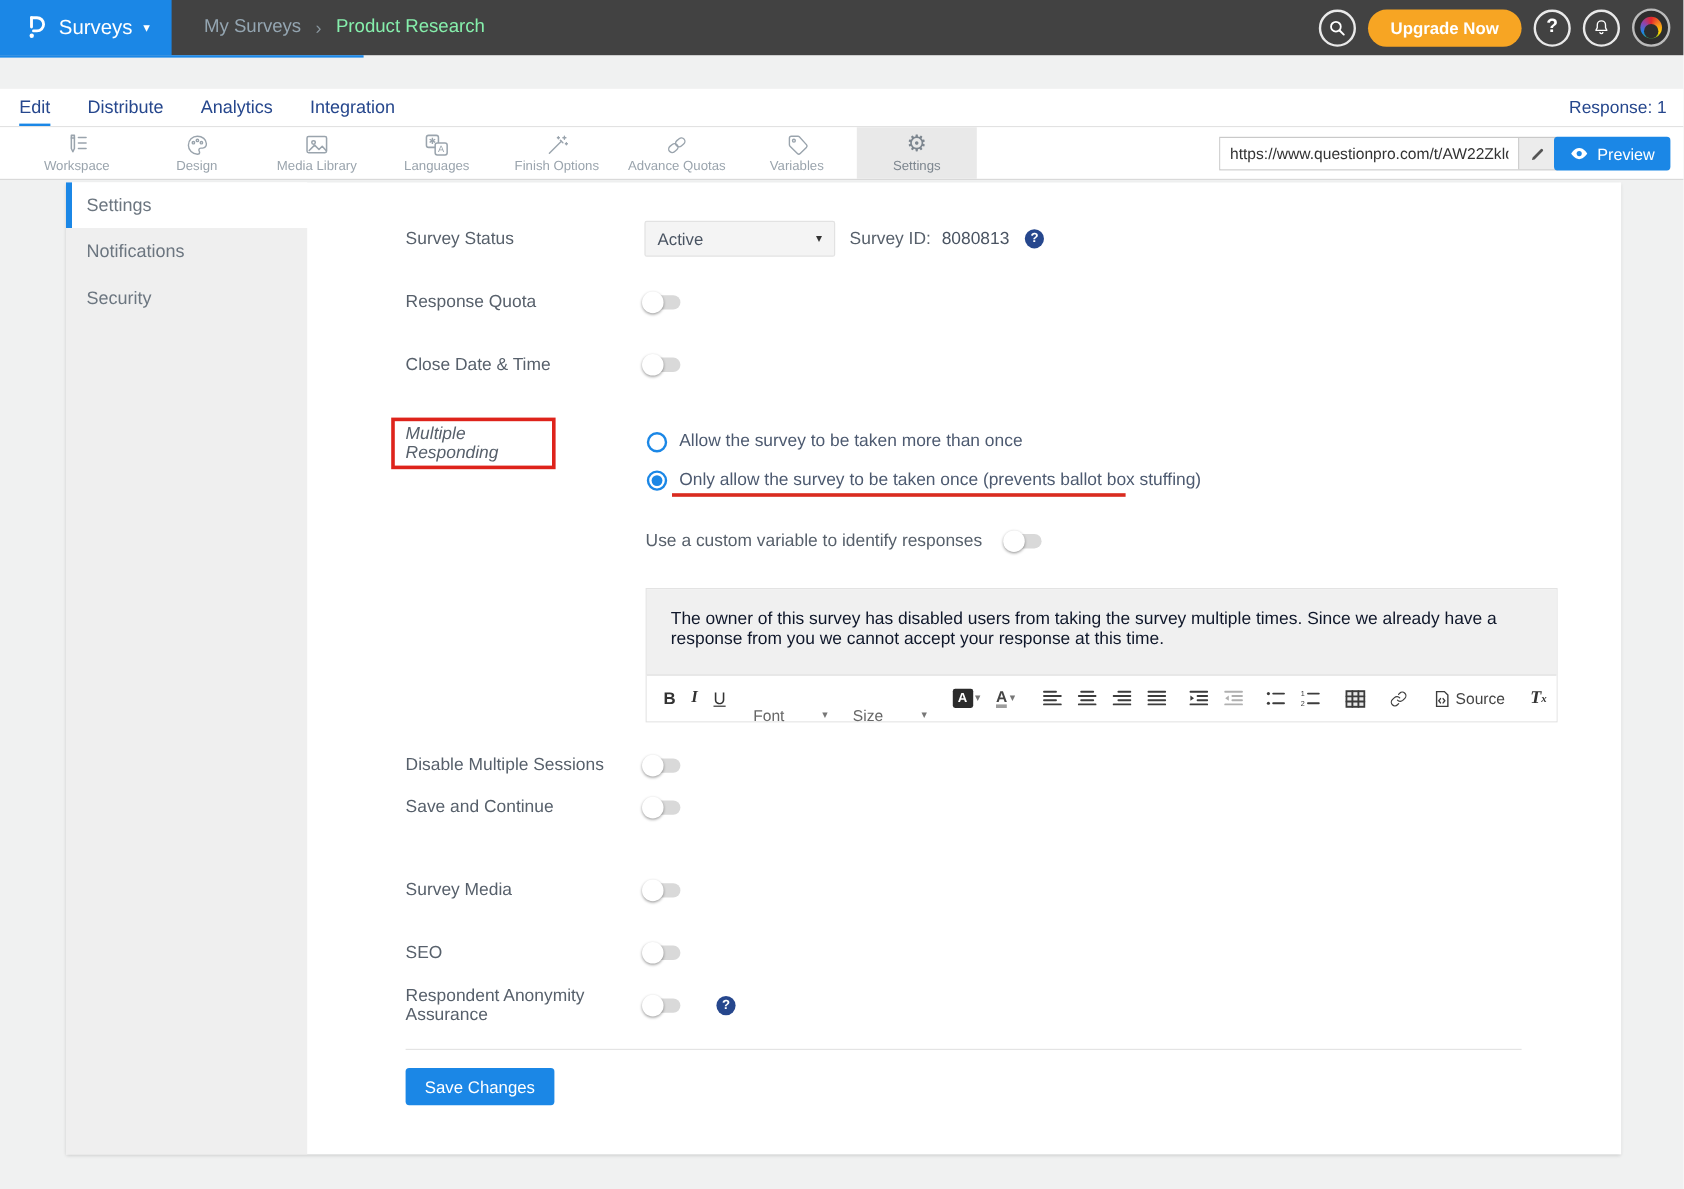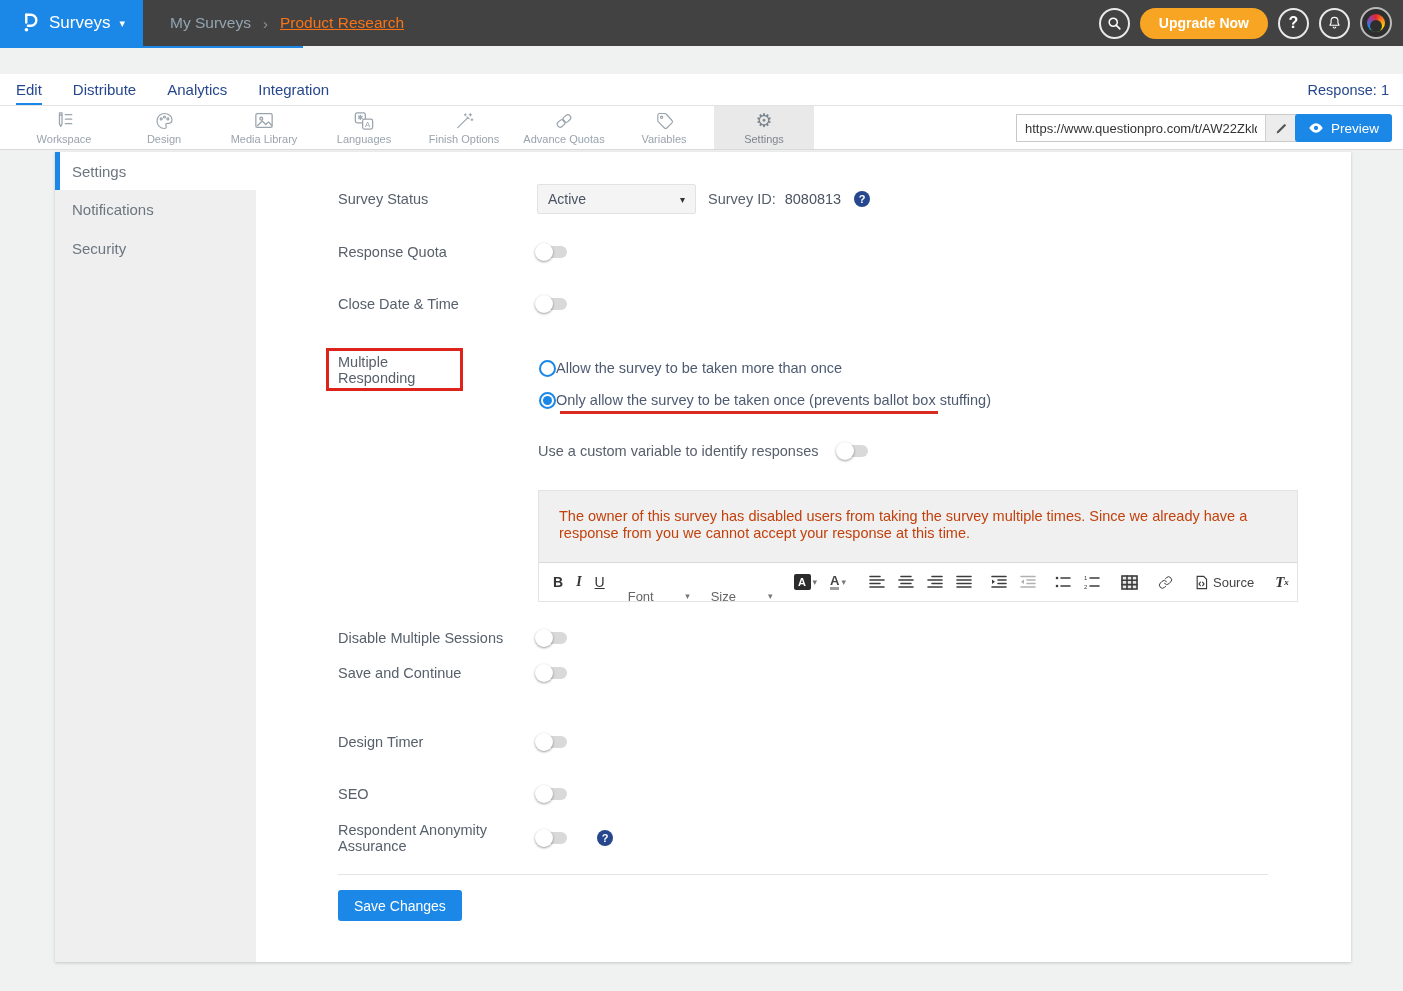--- a/index.html
+++ b/index.html
@@ -8,21 +8,21 @@
   svg { display:block; }
 
   
   .header { height:46px; background:#424242; display:flex; align-items:center; position:relative; }
   .logo-box { width:143px; height:46px; background:#1b87e6; display:flex; align-items:center; justify-content:center; gap:9px; cursor:pointer; }
   .logo-box .product { color:#fff; font-size:17px; }
   .logo-box .caret { color:#fff; font-size:11px; font-family:"DejaVu Sans",sans-serif; }
   .breadcrumb { display:flex; align-items:center; gap:12px; margin-left:27px; font-size:15.5px; }
   .breadcrumb .bc-parent { color:#94a5b1; cursor:pointer; }
   .breadcrumb .bc-sep { color:#8a979f; font-size:15px; }
-  .breadcrumb .bc-current { color:#f97316;text-decoration:underline; }
+  .breadcrumb .bc-current { color:#86efac; }
   .header-right { margin-left:auto; display:flex; align-items:center; gap:10px; padding-right:11px; }
   .hdr-circle { width:31px; height:31px; border-radius:50%; border:2px solid #e9e9e9; display:flex; align-items:center; justify-content:center; color:#fff; cursor:pointer; flex:none; }
   .hdr-circle.qmark { font-size:16px; font-weight:bold; }
   .upgrade-btn { height:31px; border:none; border-radius:16px; background:#f7a523; color:#fff; font-family:"Liberation Sans",sans-serif; font-size:14px; font-weight:bold; padding:0 19px; cursor:pointer; }
   .avatar { width:32px; height:32px; border-radius:50%; border:2px solid #bbb; background:#2e2e2e; position:relative; overflow:hidden; cursor:pointer; }
   .avatar i { position:absolute; left:5px; top:5px; width:18px; height:18px; border-radius:50%;
        background:conic-gradient(#e4262c,#f58220,#ffd400,#3aaa35,#1b87e6,#8e44ad,#e4262c); }
   .avatar i::after { content:''; position:absolute; left:3px; top:6px; width:12px; height:12px; border-radius:50%; background:#2e2e2e; }
   .hdr-indicator { position:absolute; left:0; top:46px; width:303px; height:2px; background:#1b87e6; z-index:3; }
 
@@ -57,27 +57,27 @@
   .clabel { width:199px; flex:none; color:#57606b; font-size:14.5px; }
 
   
   .select { width:159px; height:30px; background:#f4f4f4; border:1px solid #e2e2e2; border-radius:2px; display:flex; align-items:center; padding:0 10px; color:#4a5462; font-size:14px; cursor:pointer; }
   .select .caret { margin-left:auto; font-size:10px; color:#333; font-family:"DejaVu Sans",sans-serif; }
   .toggle { width:30px; height:12px; border-radius:6px; background:#d9d9d9; position:relative; cursor:pointer; flex:none; }
   .toggle .knob { position:absolute; left:-2px; top:-3px; width:18px; height:18px; border-radius:50%; background:#fff; box-shadow:0 1px 2.5px rgba(0,0,0,.4); }
   .help { width:16px; height:16px; border-radius:50%; background:#26478d; color:#fff; font-size:11px; font-weight:bold; display:flex; align-items:center; justify-content:center; cursor:pointer; flex:none; }
   .radio { width:17px; height:17px; border-radius:50%; border:2px solid #1b87e6; background:#fff; flex:none; cursor:pointer; display:flex; align-items:center; justify-content:center; }
   .radio.checked::after { content:''; width:9px; height:9px; border-radius:50%; background:#1b87e6; }
-  .radio-label { color:#4d5a70; font-size:14.5px; margin-left:0; }
-
-  .ann-box { position:absolute; left:70px; top:196px; width:137px; height:43px; border:3px solid #de231b; display:flex; align-items:center; padding-left:9px; }
+  .radio-label { color:#4d5a70; font-size:14.5px; margin-left:10px; }
+
+  .ann-box { position:absolute; left:70px; top:196px; width:137px; height:43px; border:3px solid #de231b; display:flex; align-items:center; padding-left:9px;font-style:italic; }
   .ann-underline { position:absolute; left:304px; top:259px; width:378px; height:3px; background:#d92b1f; }
 
   .msg-wrap { position:absolute; left:282px; top:338px; width:760px; border:1px solid #e3e3e3; }
-  .msg-box { background:#f0f0f0; padding:17px 20px; color:#c2410c; font-size:14.5px; line-height:1.15; min-height:71px; }
+  .msg-box { background:#f0f0f0; padding:17px 20px; color:#0f172a; font-size:14.5px; line-height:1.15; min-height:71px; }
   .ed-toolbar { background:#fff; border-top:1px solid #d9d9d9; height:39px; display:flex; align-items:center; padding:0 14px; gap:13px; color:#333; }
   .ed-btn { cursor:pointer; display:flex; align-items:center; font-size:14px; color:#333; flex:none; }
   .ed-b { font-weight:bold; }
   .ed-i { font-style:italic; font-family:"Liberation Serif",serif; font-weight:bold; }
   .ed-u { text-decoration:underline; }
   .ed-dd { color:#666; font-size:13px; gap:6px;margin-top:28px; }
   .ed-dd .caret, .ed-caret { font-size:9px; color:#777; font-family:"DejaVu Sans",sans-serif; }
   .ed-font { width:62px; justify-content:space-between; }
   .ed-abox { width:17px; height:16px; background:#2b2b2b; border-radius:2px; color:#fff; font-size:11px; font-weight:bold; display:flex; align-items:center; justify-content:center; }
   .ed-acol { font-size:13px; font-weight:bold; color:#444; border-bottom:3px solid #9e9e9e; line-height:1; }
@@ -413,21 +413,21 @@
           <span class="knob"></span>
         </div>
     </div>
     <div class="crow" style="left:82px; top:512px; height:18px;">
       <span class="clabel">Save and Continue</span>
       <div class="toggle">
           <span class="knob"></span>
         </div>
     </div>
     <div class="crow" style="left:82px; top:581px; height:18px;">
-      <span class="clabel">Design Timer</span>
+      <span class="clabel">Survey Media</span>
       <div class="toggle">
           <span class="knob"></span>
         </div>
     </div>
     <div class="crow" style="left:82px; top:633px; height:18px;">
       <span class="clabel">SEO</span>
       <div class="toggle">
           <span class="knob"></span>
         </div>
     </div>

